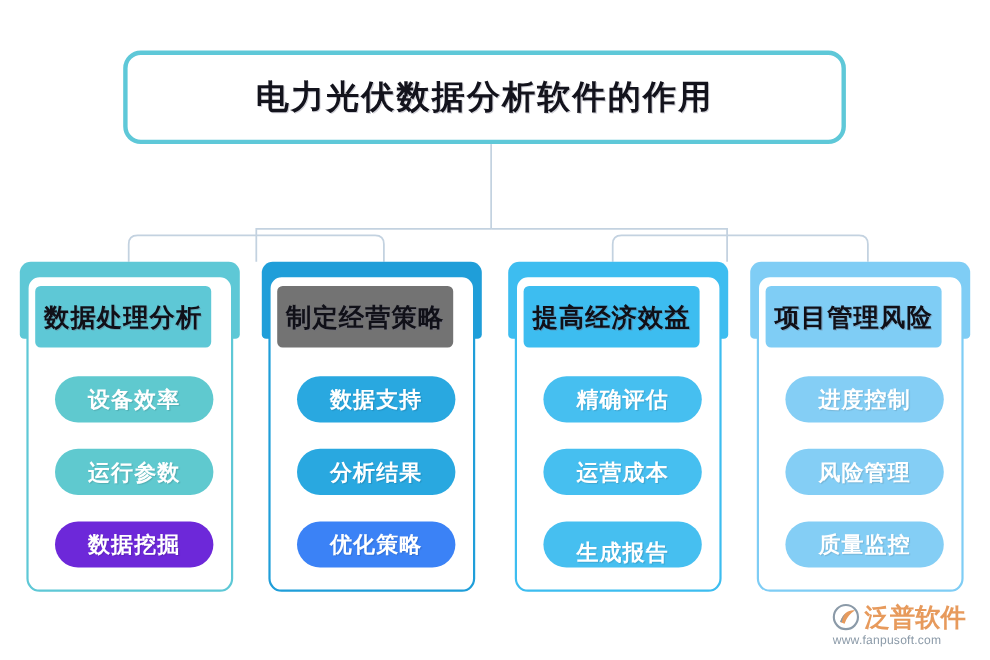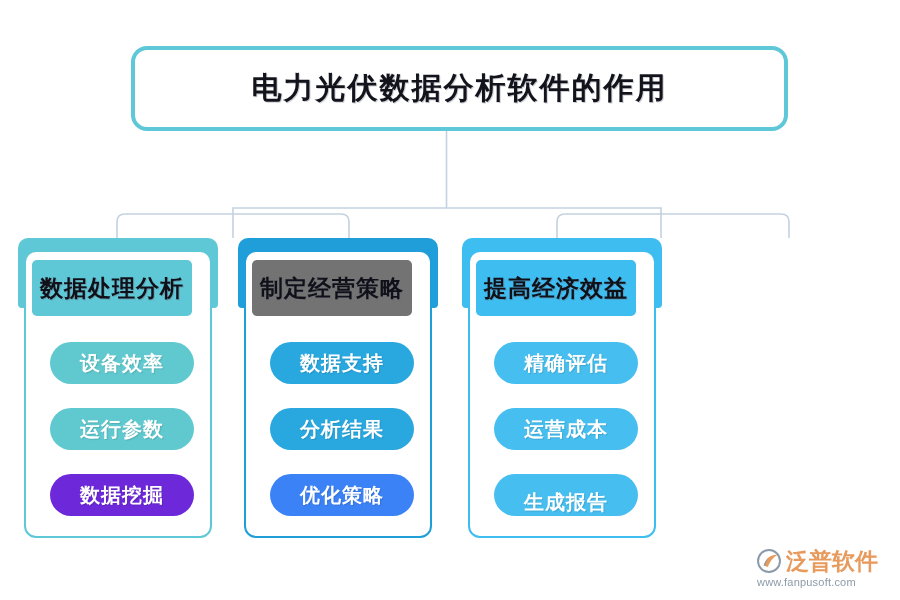--- a/index.html
+++ b/index.html
@@ -11,21 +11,21 @@
     position:relative;
   }
   #stage{position:absolute;left:0;top:0;width:900px;height:600px;}
 
   
   #connectors{position:absolute;left:0;top:0;width:900px;height:600px;pointer-events:none;}
 
   
   .title-box{
     position:absolute;
-    left:131px;top:46px;width:657px;height:85px;
+    left:112px;top:46px;width:657px;height:85px;
     box-sizing:border-box;
     border:4px solid #5ec8d8;
     border-radius:16px;
     background:#ffffff;
     display:flex;align-items:center;justify-content:center;
   }
   .title-text{
     font-size:30px;
     font-weight:700;
     color:#13131c;
@@ -211,20 +211,36 @@
       <span class="pill-text">精确评估</span>
     </div>
     <div class="pill p1" style="background: rgb(70, 191, 240);">
       <span class="pill-text">运营成本</span>
     </div>
     <div class="pill p2" style="background: rgb(70, 191, 240); align-items: flex-end;">
       <span class="pill-text">生成报告</span>
     </div>
   </div>
 
+  <div class="col" style="left:682px">
+    <div class="col-shadowblock" style="background: rgb(127, 205, 245);"></div>
+    <div class="col-card" style="border-color: rgb(127, 205, 245);"></div>
+    <div class="col-head" style="background: rgb(127, 205, 245); box-shadow: rgb(255, 255, 255) 0px 0px 0px 3px;">
+      <span class="col-head-text">项目管理风险</span>
+    </div>
+    <div class="pill p0" style="background: rgb(132, 206, 245);">
+      <span class="pill-text">进度控制</span>
+    </div>
+    <div class="pill p1" style="background: rgb(132, 206, 245);">
+      <span class="pill-text">风险管理</span>
+    </div>
+    <div class="pill p2" style="background: rgb(132, 206, 245);">
+      <span class="pill-text">质量监控</span>
+    </div>
+  </div>
 
   <div class="logo">
     <div class="logo-row">
       <svg class="logo-mark" viewBox="0 0 32 32">
         <path d="M16 2.5 A13.5 13.5 0 1 0 16 29.5 A13.5 13.5 0 1 0 16 2.5 Z" fill="none" stroke="#8b9aa8" stroke-width="2.4"></path>
         <path d="M9.5 21.5 C12.5 11.5 20 7.5 26 8.5 C20.5 12 17 16.5 14.5 23.5 Z" fill="#e79a5c"></path>
         <path d="M9.5 21.5 C11 17 13 14 15.5 12 C13.5 15 12 18 11.5 21.8 Z" fill="#8b9aa8"></path>
       </svg>
       <span class="logo-name">泛普软件</span>
     </div>

